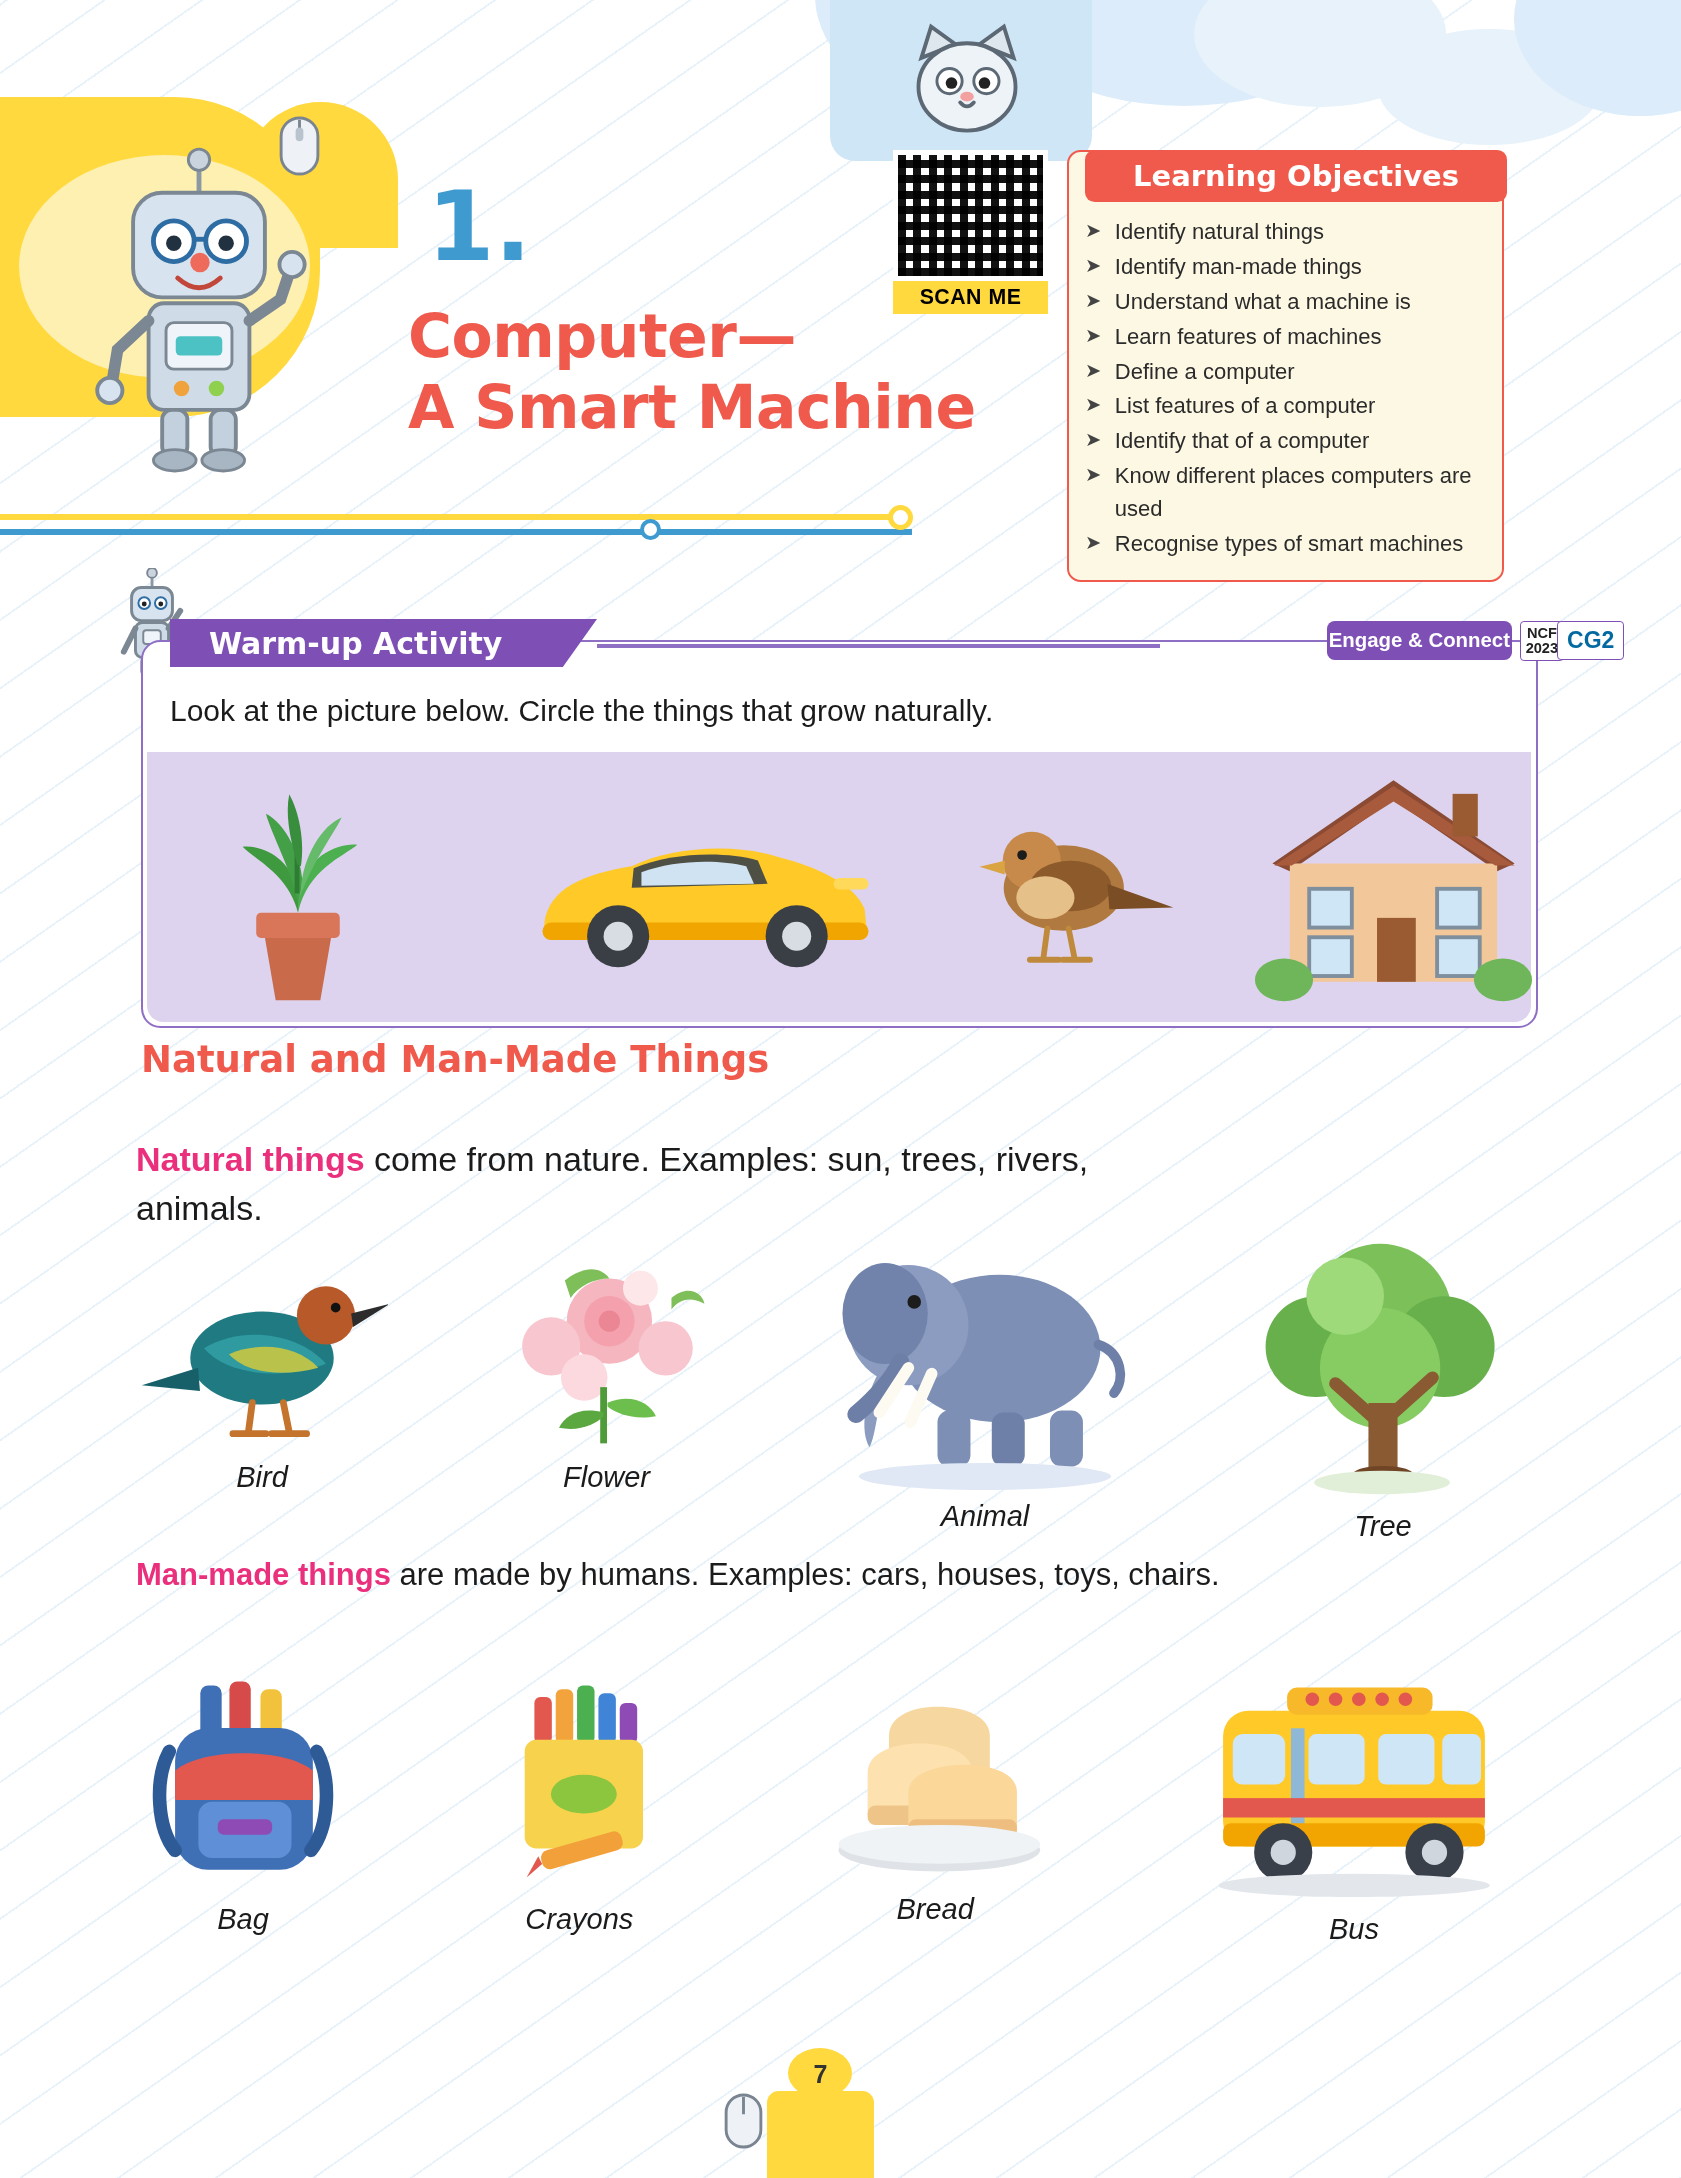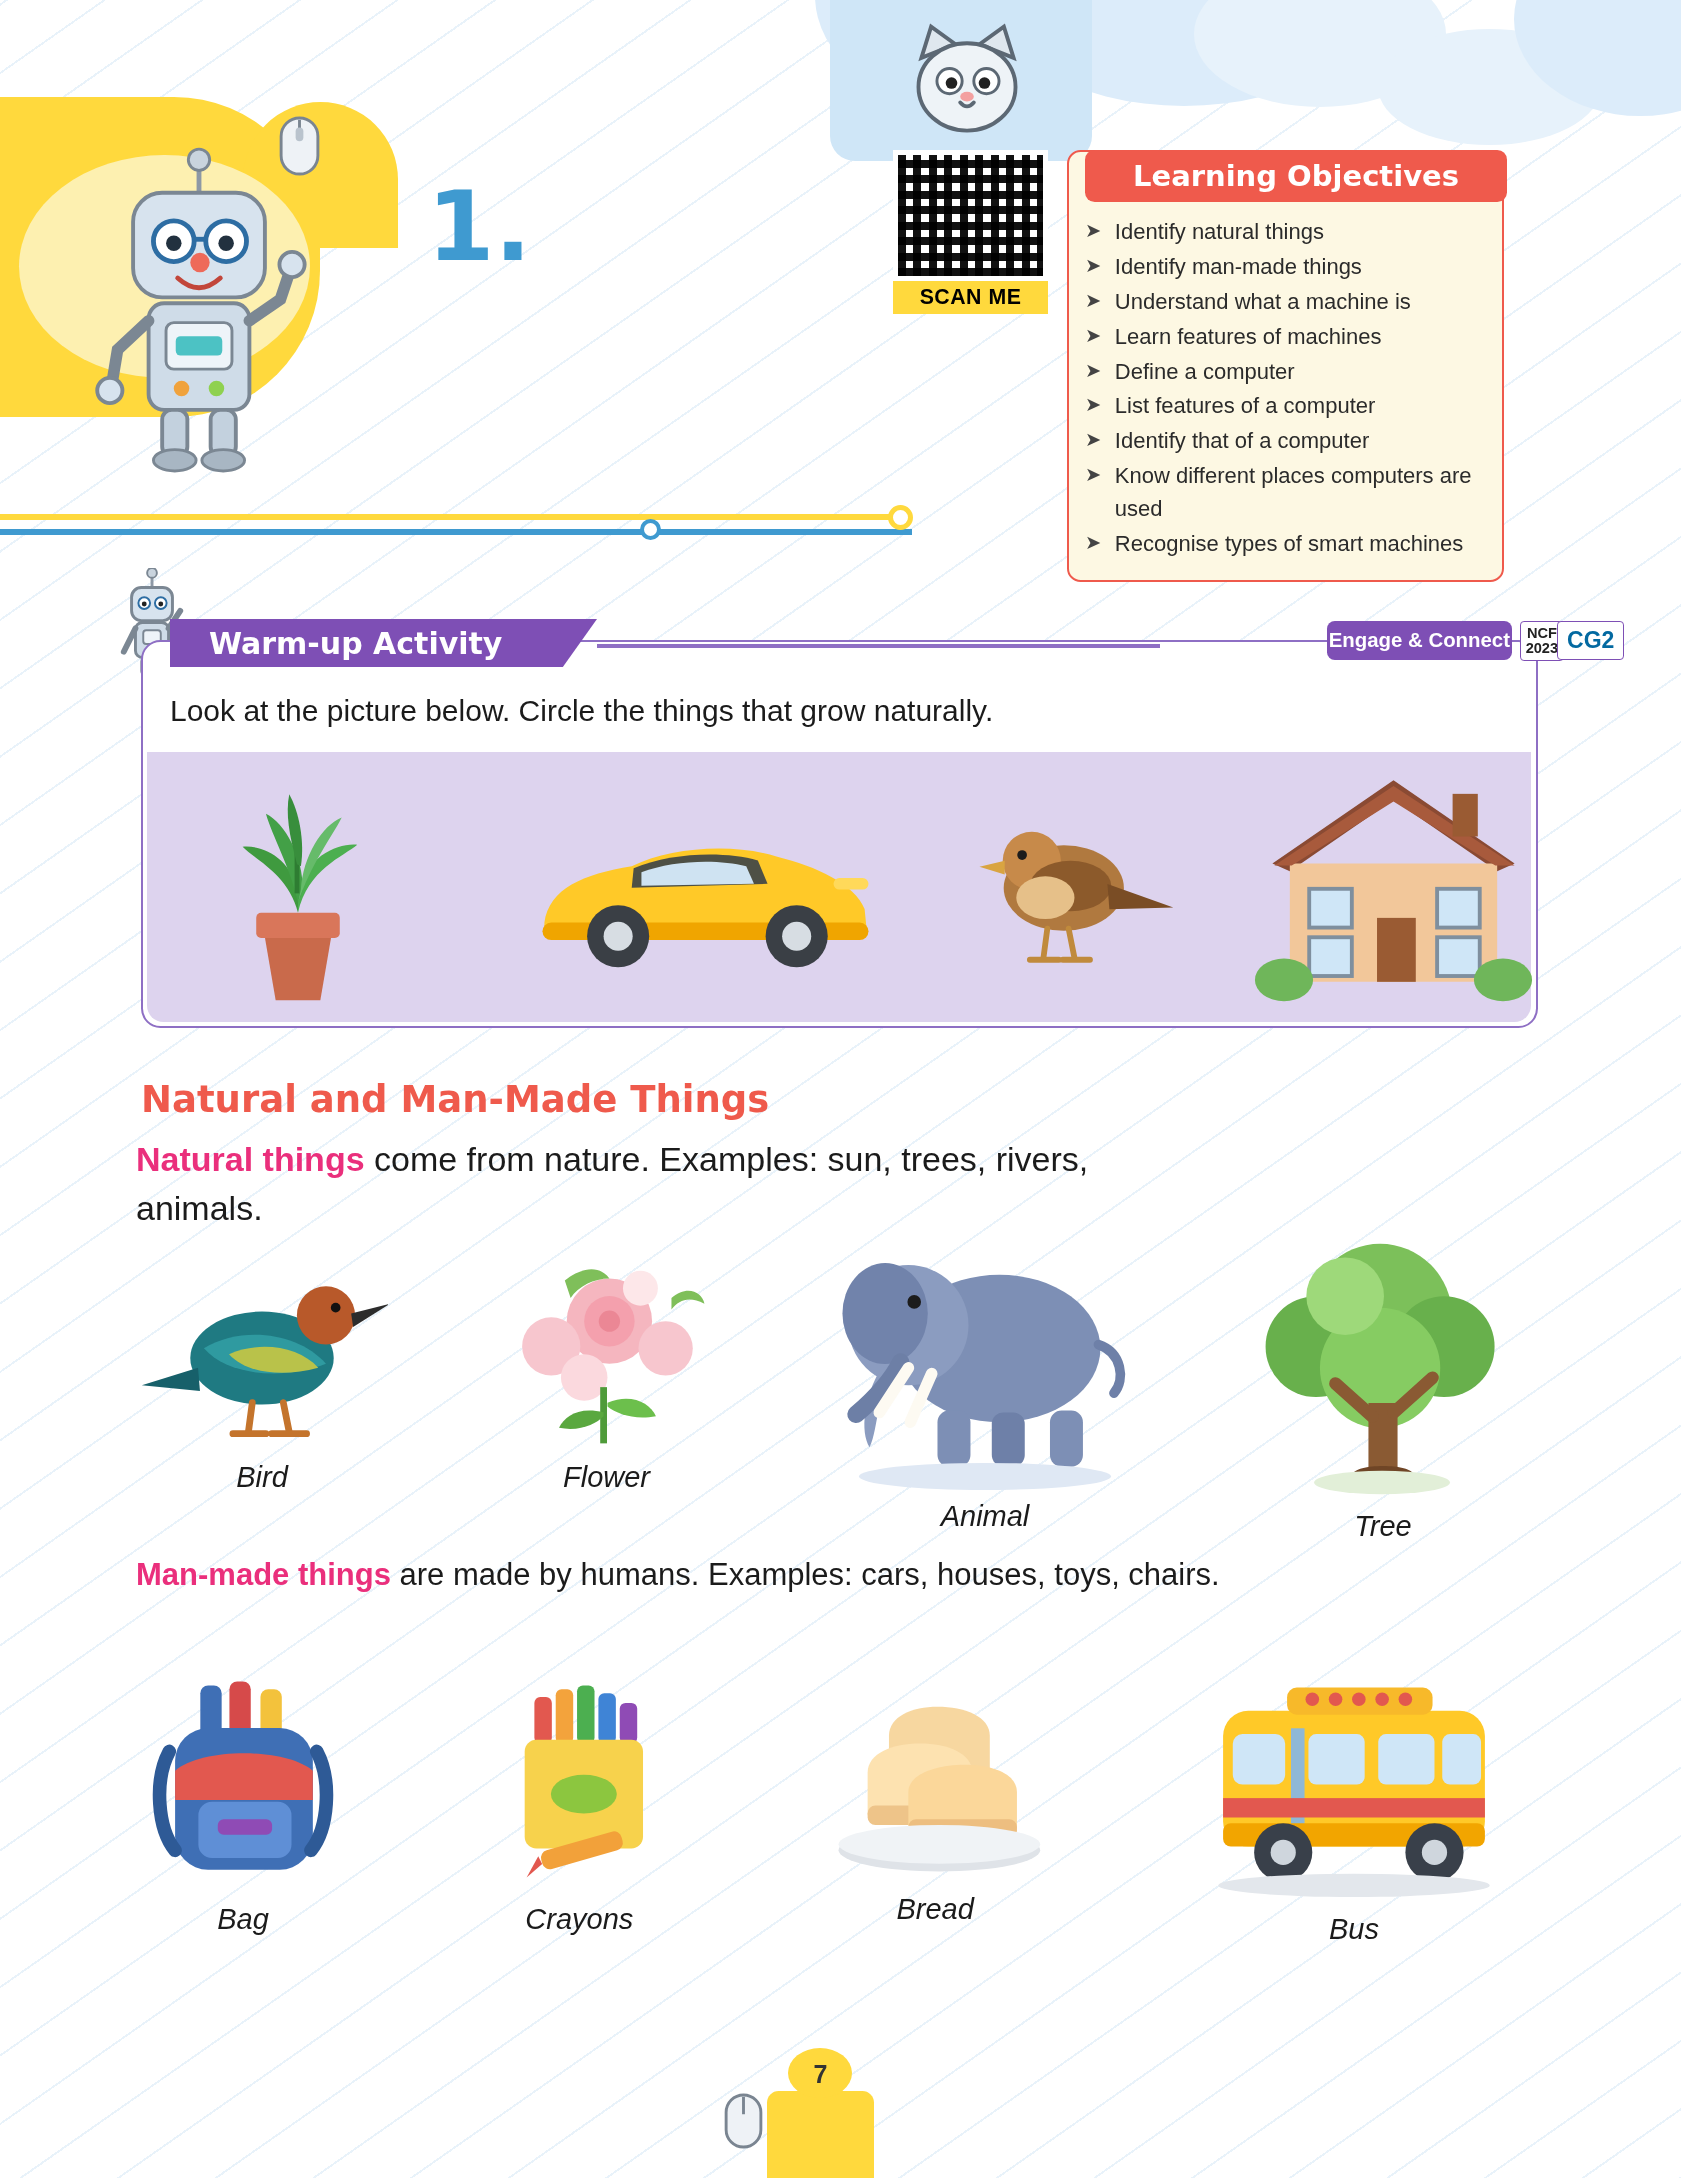--- a/index.html
+++ b/index.html
@@ -184,21 +184,21 @@
     font-size: 30px; color:#1b1b1b;
   }
   .warm-strip {
     position: absolute; left: 147px; top: 752px; width: 1384px; height: 270px;
     background: #ddd3ee; border-radius: 0 0 16.5px 16.5px;
   }
   .warm-items { position:absolute; left:147px; top: 757px; width:1384px; height:262px; }
 
   
   .h-section {
-    position: absolute; left: 141px; top: 1078px;
+    position: absolute; left: 141px; top: 1038px;
     font-size: 37px; font-weight: bold; color:#ef5a4c;
     font-family: "DejaVu Sans", sans-serif;
   }
   .para1 {
     position: absolute; left: 136px; top: 1135px; width: 1048px;
     font-size: 34px; line-height: 1.45; color:#1b1b1b;
   }
   .para2 {
     position: absolute; left: 136px; top: 1553px; width: 1378px;
     font-size: 31px; line-height: 1.45; color:#1b1b1b;
@@ -273,20 +273,24 @@
       <circle cx="38" cy="252" r="13" fill="#d7e3ee" stroke="#7b8793" stroke-width="4"></circle>
       <circle cx="226" cy="122" r="13" fill="#d7e3ee" stroke="#7b8793" stroke-width="4"></circle>
       <rect x="92" y="272" width="26" height="48" rx="10" fill="#c3d1de" stroke="#7b8793" stroke-width="4"></rect>
       <rect x="142" y="272" width="26" height="48" rx="10" fill="#c3d1de" stroke="#7b8793" stroke-width="4"></rect>
       <ellipse cx="105" cy="324" rx="22" ry="11" fill="#a8b6c3" stroke="#7b8793" stroke-width="3"></ellipse>
       <ellipse cx="155" cy="324" rx="22" ry="11" fill="#a8b6c3" stroke="#7b8793" stroke-width="3"></ellipse>
     </svg>
   </div>
 
   <div class="chapter-number">1.</div>
+  <div class="chapter-title">
+    <div>Computer—</div>
+    <div>A Smart Machine</div>
+  </div>
 
   <div class="rule-yellow"></div>
   <div class="rule"></div>
   <div class="dot-blue"></div>
   <div class="dot-yellow"></div>
 
   <div class="cat-panel"></div>
   <div class="cat-head">
     <svg viewBox="0 0 135 135" width="131" height="131">
       <path d="M20 40 L30 8 L55 26 Z" fill="#dfe7ee" stroke="#5c6874" stroke-width="4"></path>

